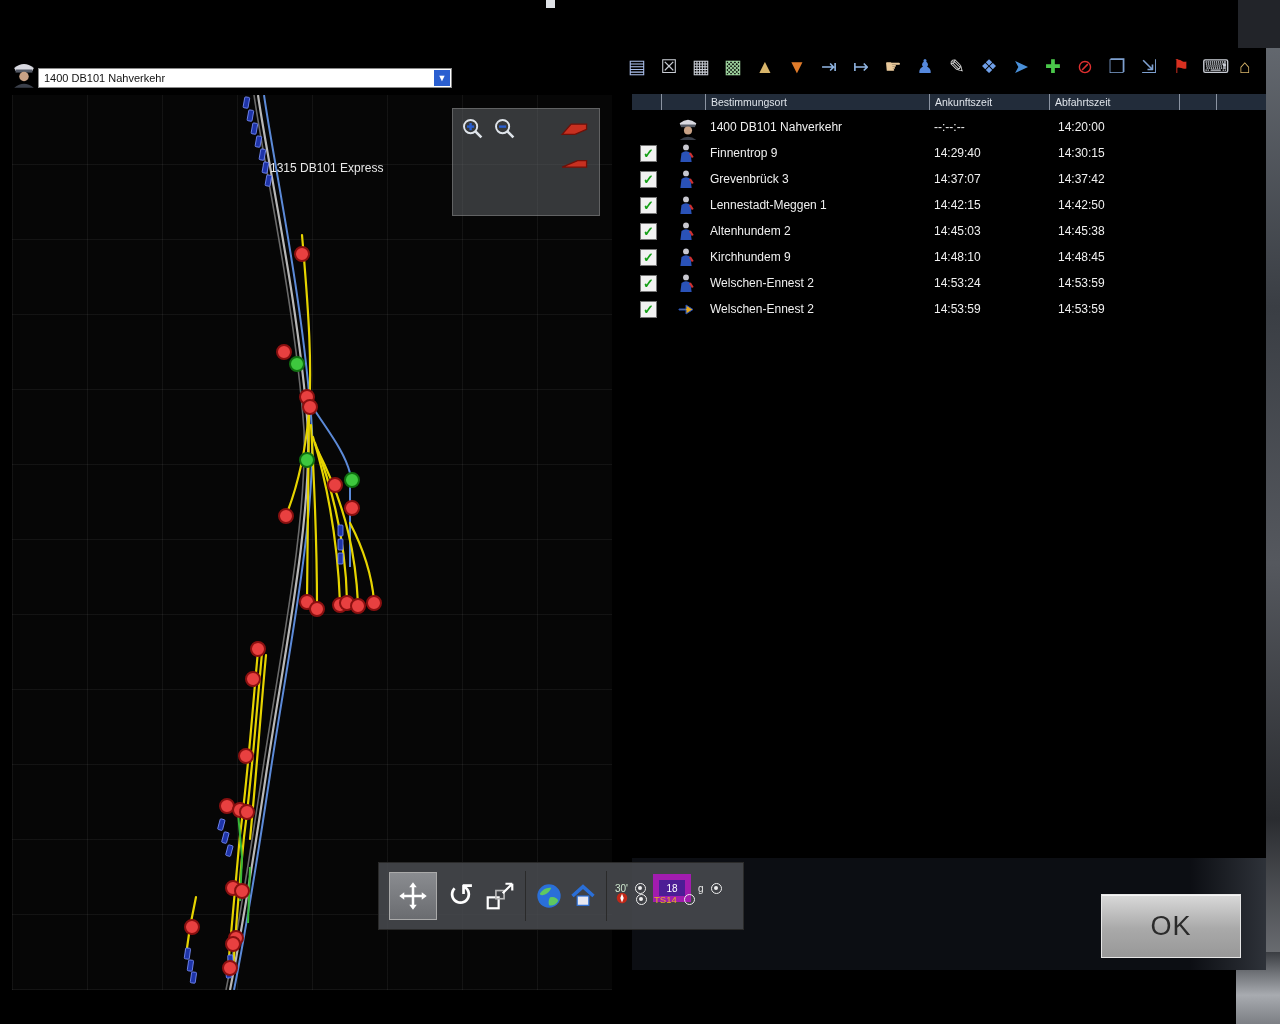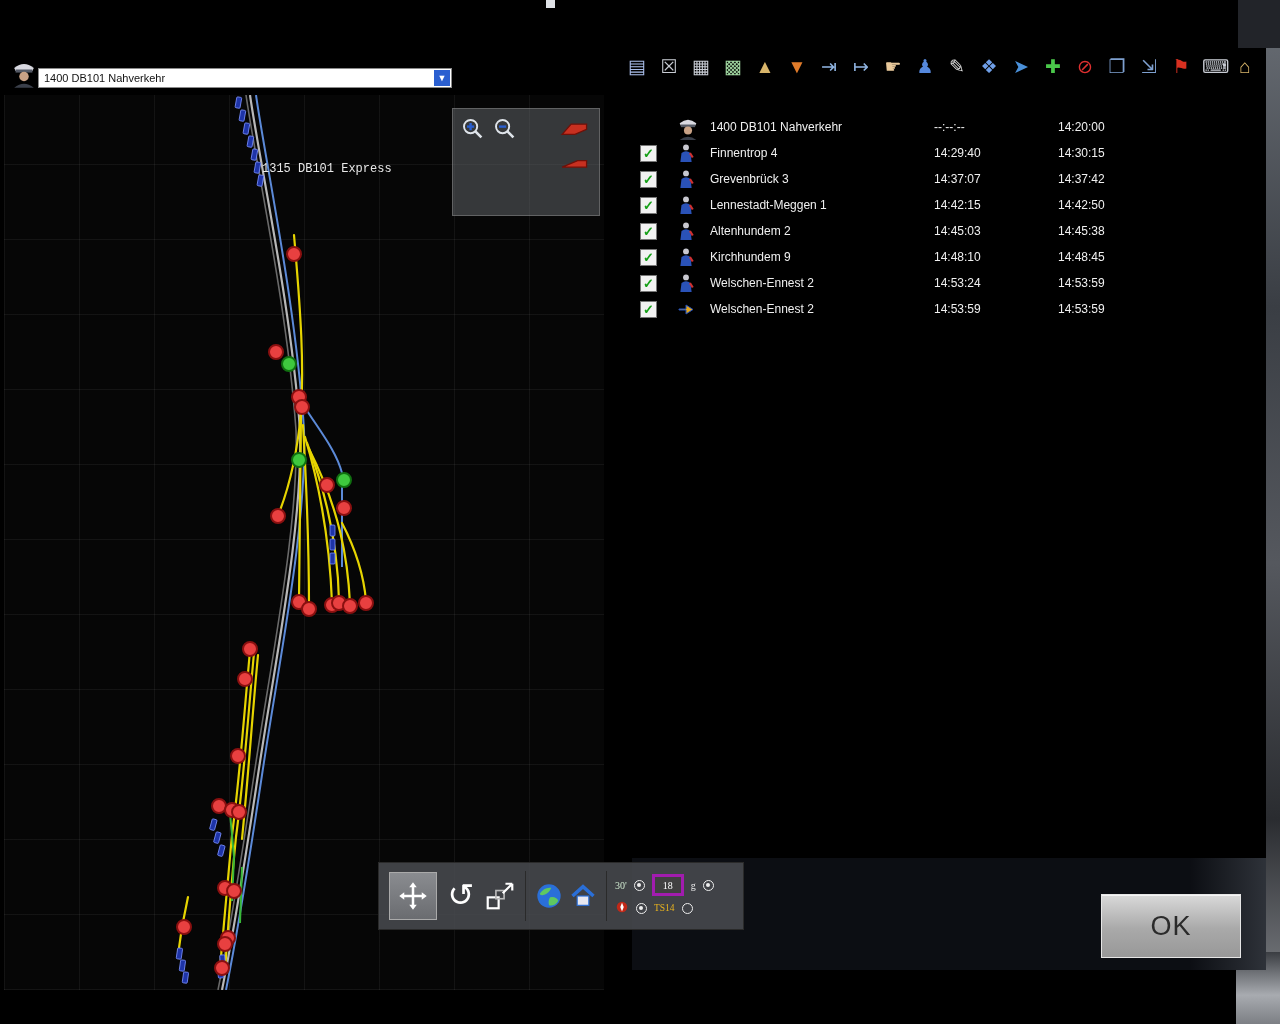--- a/index.html
+++ b/index.html
@@ -15,23 +15,23 @@
 
   
   .driver-badge{left:10px;top:58px;width:28px;height:30px;}
   .dropdown{left:38px;top:68px;width:412px;height:18px;background:#fff;border:1px solid #8a8a8a;
     display:flex;align-items:center;}
   .dropdown .val{flex:1;color:#111;font-size:11px;padding-left:5px;white-space:nowrap;overflow:hidden;}
   .dropdown .arrow{width:16px;height:16px;margin:0 1px;background:#2a5fd0;color:#fff;font-size:9px;
     display:flex;align-items:center;justify-content:center;}
 
   
-  .map{left:4px;top:95px;width:600px;height:895px;background:#060606;
+  .map{left:12px;top:95px;width:600px;height:895px;background:#060606;
     background-image:repeating-linear-gradient(0deg,rgba(255,255,255,.055) 0 1px,transparent 1px 75px),
-                     repeating-linear-gradient(90deg,rgba(255,255,255,.055) 0 1px,transparent 1px 75px);font-family:Liberation Mono, monospace;}
+                     repeating-linear-gradient(90deg,rgba(255,255,255,.055) 0 1px,transparent 1px 75px);}
   .map svg{position:absolute;left:0;top:0;}
 
   
   .map-tools{left:452px;top:108px;width:146px;height:106px;background:rgba(95,98,102,.55);
     border:1px solid rgba(150,150,150,.45);}
   .map-tools .zin{position:absolute;left:8px;top:8px;width:24px;height:24px;}
   .map-tools .zout{position:absolute;left:40px;top:8px;width:24px;height:24px;}
   .map-tools .g1{position:absolute;left:106px;top:10px;width:32px;height:18px;}
   .map-tools .g2{position:absolute;left:106px;top:44px;width:32px;height:18px;}
 
@@ -59,24 +59,24 @@
   
   .btoolbar{left:378px;top:862px;width:364px;height:66px;background:rgba(72,74,78,.88);
     border:1px solid #2a2a2a;display:flex;align-items:center;}
   .pan-btn{width:46px;height:46px;margin-left:10px;background:linear-gradient(180deg,#8a8c90,#6a6c70);
     border:1px solid #aaa;display:flex;align-items:center;justify-content:center;}
   .rot-btn{width:36px;height:46px;margin-left:6px;color:#fff;font-size:32px;line-height:44px;text-align:center;}
   .scale-btn{width:38px;height:46px;margin-left:2px;display:flex;align-items:center;justify-content:center;}
   .vdiv{width:1px;height:50px;background:#2a2a2a;margin:0 6px;}
   .globe-btn,.home-btn{width:34px;height:46px;display:flex;align-items:center;justify-content:center;}
   .ctrl-grid{position:relative;width:130px;height:56px;font-size:10px;}
-  .ctrl-grid .r{position:absolute;display:flex;align-items:center;gap:7px;font-family:Liberation Serif, serif;}
+  .ctrl-grid .r{position:absolute;display:flex;align-items:center;gap:7px;}
   .radio{width:11px;height:11px;border:1.5px solid #eee;border-radius:50%;box-sizing:border-box;position:relative;}
   .radio.sel:after{content:"";position:absolute;left:2px;top:2px;width:4px;height:4px;border-radius:50%;background:#eee;}
-  .valbox{width:26px;height:16px;background:#404040;border:3px solid #a21caf;color:#fff;font-size:10px;
+  .valbox{width:26px;height:16px;background:#4c1d95;border:6px solid #a21caf;color:#fff;font-size:10px;
     display:flex;align-items:center;justify-content:center;}
   .snaplbl{color:#cfe8cf;} .glbl{color:#e8e8e8;} .codelbl{color:#e8b31e;font-size:9.5px;}
 
   
   .rfooter{left:632px;top:858px;width:634px;height:112px;
     background:linear-gradient(90deg,#0c0e13 0%,#0c0e13 88%,#2e3239 100%);}
   .ok-btn{left:1101px;top:894px;width:138px;height:62px;
     background:linear-gradient(180deg,#d9d9d9,#a9a9a9 55%,#989898);
     border:1px solid #e6e6e6;box-shadow:inset 0 1px 0 #f4f4f4;
     display:flex;align-items:center;justify-content:center;
@@ -235,20 +235,29 @@
     <span class="tico" style="color:#4a90d9">➤</span>
     <span class="tico" style="color:#4ac84a">✚</span>
     <span class="tico" style="color:#e03030">⊘</span>
     <span class="tico" style="color:#7ea0d0">❐</span>
     <span class="tico" style="color:#7ea0d0">⇲</span>
     <span class="tico" style="color:#d83020">⚑</span>
     <span class="tico" style="color:#c8ccd4">⌨</span>
     <span class="tico" style="color:#d8b56a">⌂</span>
   </div>
 
+  <div class="thead">
+    <span class="hc h0"></span>
+    <span class="hc h1"></span>
+    <span class="hc h2">Bestimmungsort</span>
+    <span class="hc h3">Ankunftszeit</span>
+    <span class="hc h4">Abfahrtszeit</span>
+    <span class="hc h5"></span>
+    <span class="hc h6"></span>
+  </div>
 
   <div class="row service" style="top:66px">
     <span class="dicon">
       <svg width="24" height="25" viewBox="0 0 20 21">
           <path d="M3 7 Q10 1 17 7 L16 9 L4 9 Z" fill="#d8d8e0"></path>
           <rect x="4" y="8" width="12" height="2.2" fill="#555a66"></rect>
           <circle cx="10" cy="13" r="3.4" fill="#c9a286"></circle>
           <path d="M3 21 Q10 15.5 17 21 Z" fill="#3a3f4a"></path>
         </svg>
     </span>
@@ -259,21 +268,21 @@
 
   <div class="row" style="top:92px">
     <span class="cb">
         <i>✓</i>
       </span>
     <span class="picon"><svg width="16" height="18" viewBox="0 0 14 16">
           <circle cx="7" cy="3" r="2.6" fill="#c8c8d0"></circle>
           <path d="M2 16 L3 8 Q7 5 11 8 L12 16 Z" fill="#2a52b8"></path>
           <path d="M10.5 8 L13 12" stroke="#d03030" stroke-width="2"></path>
         </svg></span>
-    <span class="cname">Finnentrop 4</span>
+    <span class="cname">Finnentrop 9</span>
     <span class="carr">14:29:40</span>
     <span class="cdep">14:30:15</span>
   </div>
   <div class="row" style="top:118px">
     <span class="cb">
         <i>✓</i>
       </span>
     <span class="picon"><svg width="16" height="18" viewBox="0 0 14 16">
           <circle cx="7" cy="3" r="2.6" fill="#c8c8d0"></circle>
           <path d="M2 16 L3 8 Q7 5 11 8 L12 16 Z" fill="#2a52b8"></path>
@@ -381,21 +390,21 @@
   </span>
   <span class="vdiv"></span>
   <span class="ctrl-grid">
     <span class="r" style="left:2px;top:6px">
       <span class="snaplbl">30'</span>
       <span class="radio sel"></span>
       <span class="valbox">18</span>
       <span class="glbl">g</span>
       <span class="radio sel"></span>
     </span>
-    <span class="r" style="left:2px;top:32px">
+    <span class="r" style="left:2px;top:23px">
       <span><svg width="14" height="14" viewBox="0 0 16 16">
             <circle cx="8" cy="8" r="6" fill="#c02818"></circle>
             <path d="M8 3 L10 8 L8 13 L6 8 Z" fill="#fff"></path>
           </svg></span>
       <span class="radio sel"></span>
       <span class="codelbl">TS14</span>
       <span class="radio"></span>
     </span>
   </span>
 </div>

